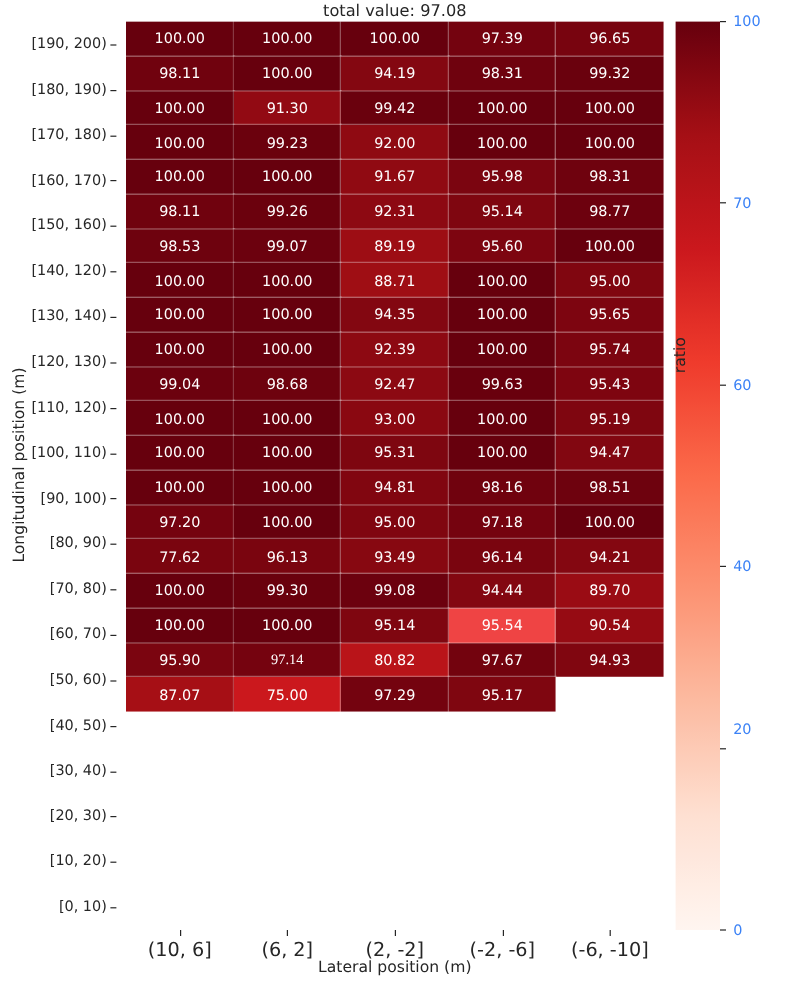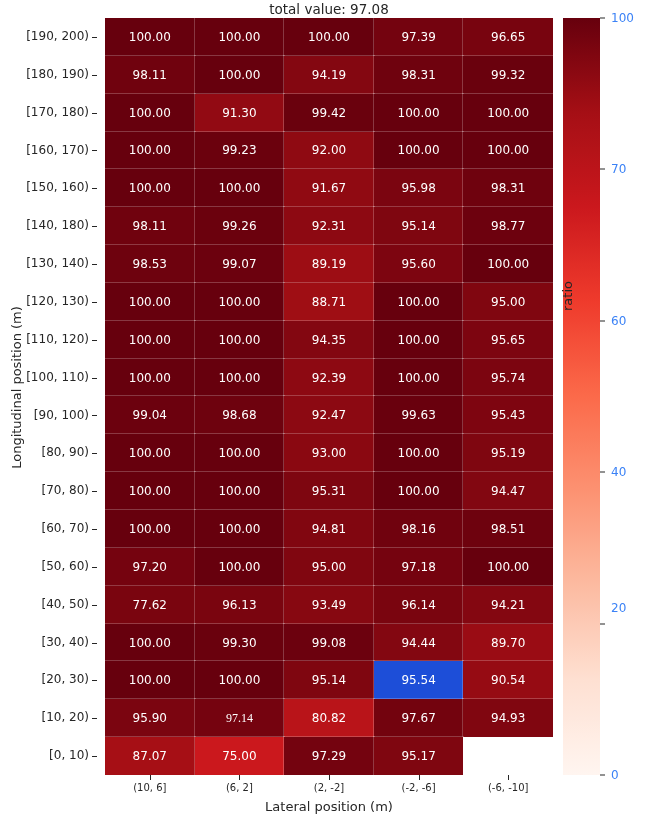--- a/index.html
+++ b/index.html
@@ -35,21 +35,21 @@
     color: #262626;
     white-space: nowrap;
   }
 
   
   #heatmap-axes {
     position: absolute;
     left: 105px;
     top: 18px;
     width: 448px;
-    height: 757px;
+    height: 575px;
   }
   #grid {
     position: absolute;
     inset: 0;
     display: grid;
     grid-template-columns: repeat(5, 1fr);
     grid-template-rows: repeat(20, 1fr);
     background: #ffffff;
   }
   .cell {
@@ -98,21 +98,21 @@
     left: 105px;
     top: 775px;
     width: 448px;
     height: 24px;
   }
   .xtick {
     position: absolute;
     top: 7px;
     width: 89.6px;
     text-align: center;
-    font-size: 10px;
+    font-size: 16px;
     color: #262626;
     white-space: nowrap;
   }
   .xtick-mark {
     position: absolute;
     top: 0px;
     width: 1px;
     height: 5px;
     background: #262626;
   }
@@ -202,21 +202,21 @@
       <div class="ytick" style="top: 0px;">[190, 200)</div>
       <div class="ytick-mark" style="top: 18.925px;"></div>
       <div class="ytick" style="top: 37.85px;">[180, 190)</div>
       <div class="ytick-mark" style="top: 56.775px;"></div>
       <div class="ytick" style="top: 75.7px;">[170, 180)</div>
       <div class="ytick-mark" style="top: 94.625px;"></div>
       <div class="ytick" style="top: 113.55px;">[160, 170)</div>
       <div class="ytick-mark" style="top: 132.475px;"></div>
       <div class="ytick" style="top: 151.4px;">[150, 160)</div>
       <div class="ytick-mark" style="top: 170.325px;"></div>
-      <div class="ytick" style="top: 189.25px;">[140, 180)</div>
+      <div class="ytick" style="top: 189.25px;">[140, 120)</div>
       <div class="ytick-mark" style="top: 208.175px;"></div>
       <div class="ytick" style="top: 227.1px;">[130, 140)</div>
       <div class="ytick-mark" style="top: 246.025px;"></div>
       <div class="ytick" style="top: 264.95px;">[120, 130)</div>
       <div class="ytick-mark" style="top: 283.875px;"></div>
       <div class="ytick" style="top: 302.8px;">[110, 120)</div>
       <div class="ytick-mark" style="top: 321.725px;"></div>
       <div class="ytick" style="top: 340.65px;">[100, 110)</div>
       <div class="ytick-mark" style="top: 359.575px;"></div>
       <div class="ytick" style="top: 378.5px;">[90, 100)</div>
@@ -500,21 +500,21 @@
         </div>
         <div class="cell" style="background: rgb(103, 0, 13);">
           <span class="cell-text">100.00</span>
         </div>
         <div class="cell" style="background: rgb(103, 0, 13);">
           <span class="cell-text">100.00</span>
         </div>
         <div class="cell" style="background: rgb(127, 6, 16);">
           <span class="cell-text">95.14</span>
         </div>
-        <div class="cell" style="background: #1d4ed8;">
+        <div class="cell" style="background: #ef4444;">
           <span class="cell-text">95.54</span>
         </div>
         <div class="cell" style="background: rgb(150, 11, 19);">
           <span class="cell-text">90.54</span>
         </div>
         <div class="cell" style="background: rgb(123, 5, 16);">
           <span class="cell-text">95.90</span>
         </div>
         <div class="cell" style="background: rgb(117, 3, 15); font-family: Liberation Serif, serif;">
           <span class="cell-text">97.14</span>

